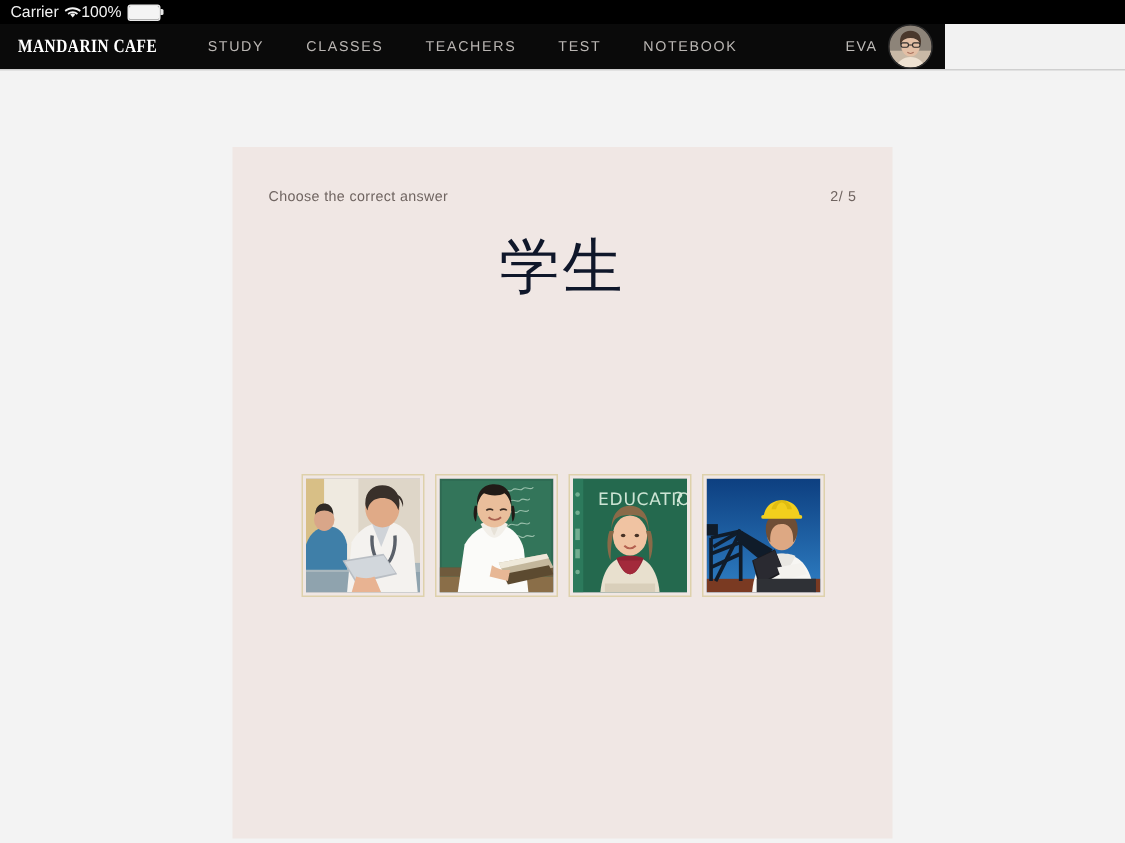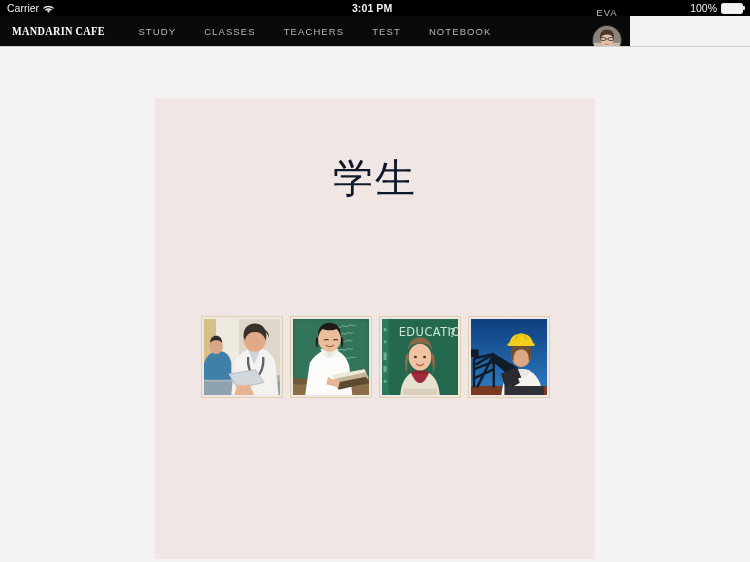--- a/index.html
+++ b/index.html
@@ -97,21 +97,20 @@
   }
   #user-area {
     position: absolute;
     right: 8px;
     top: 50%;
     transform: translateY(-50%);
     display: flex;
     align-items: center;
     gap: 7px;
     cursor: pointer;
-    flex-direction: column;
   }
   #user-name {
     color: #bdbab7;
     font-size: 9.5px;
     letter-spacing: 1px;
   }
   #avatar {
     width: 28px; height: 28px;
     border-radius: 50%;
     overflow: hidden;
@@ -216,21 +215,20 @@
   <div id="status-left">
     <span>Carrier</span>
     <span class="wifi-ico">
       <svg viewBox="0 0 16 12" xmlns="http://www.w3.org/2000/svg">
         <path d="M8 11.2 5.6 8.3a3.9 3.9 0 0 1 4.8 0L8 11.2z" fill="#f2f2f2"></path>
         <path d="M8 7c-1.5 0-2.9.5-4 1.4L2.9 7a8 8 0 0 1 10.2 0L12 8.4A6.2 6.2 0 0 0 8 7z" fill="#f2f2f2"></path>
         <path d="M8 3.1c-2.6 0-5 .9-6.8 2.5L0 4.2A12 12 0 0 1 16 4.2l-1.2 1.4A10.2 10.2 0 0 0 8 3.1z" fill="#f2f2f2"></path>
       </svg>
     </span>
   </div>
-  <div id="status-center">3:01 PM</div>
   <div id="status-right">
     <span>100%</span>
     <span class="batt">
         <i style="width:100%"></i>
       </span>
   </div>
 </div>
 
 <div id="navbar">
   <div id="brand">MANDARIN CAFE</div>
@@ -265,20 +263,24 @@
         </g>
       </svg>
     </span>
   </div>
 </div>
 
 <div id="page">
 
   <section id="card">
 
+    <div id="card-head">
+      <div id="card-prompt">Choose the correct answer</div>
+      <div id="card-counter">2/ 5</div>
+    </div>
 
     <div id="word-block">
       <div id="hanzi">学生</div>
     </div>
 
     <div id="options">
 
       <div class="option">
         <div class="option-thumb">
           <svg viewBox="0 0 100 100" preserveAspectRatio="xMidYMid slice" xmlns="http://www.w3.org/2000/svg">

